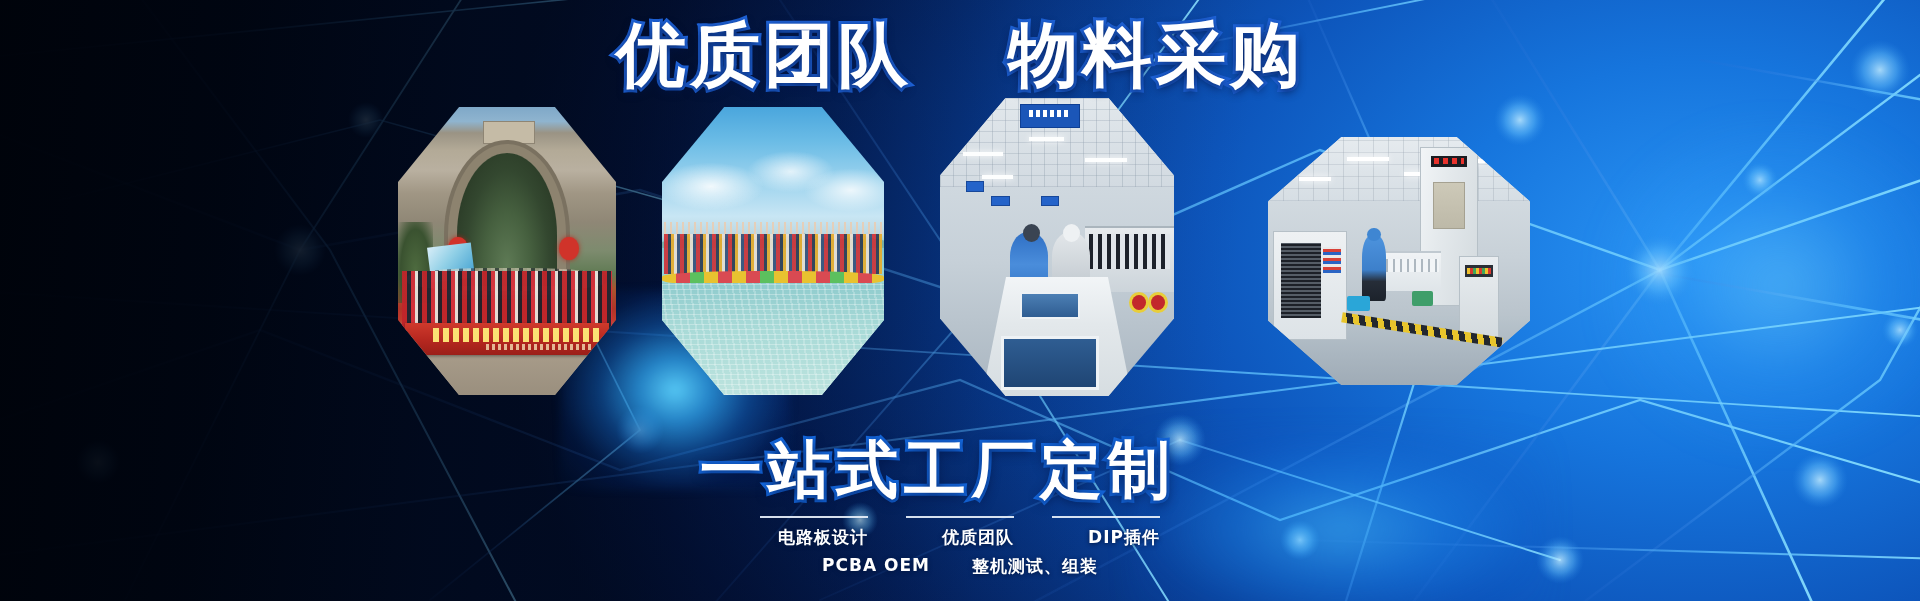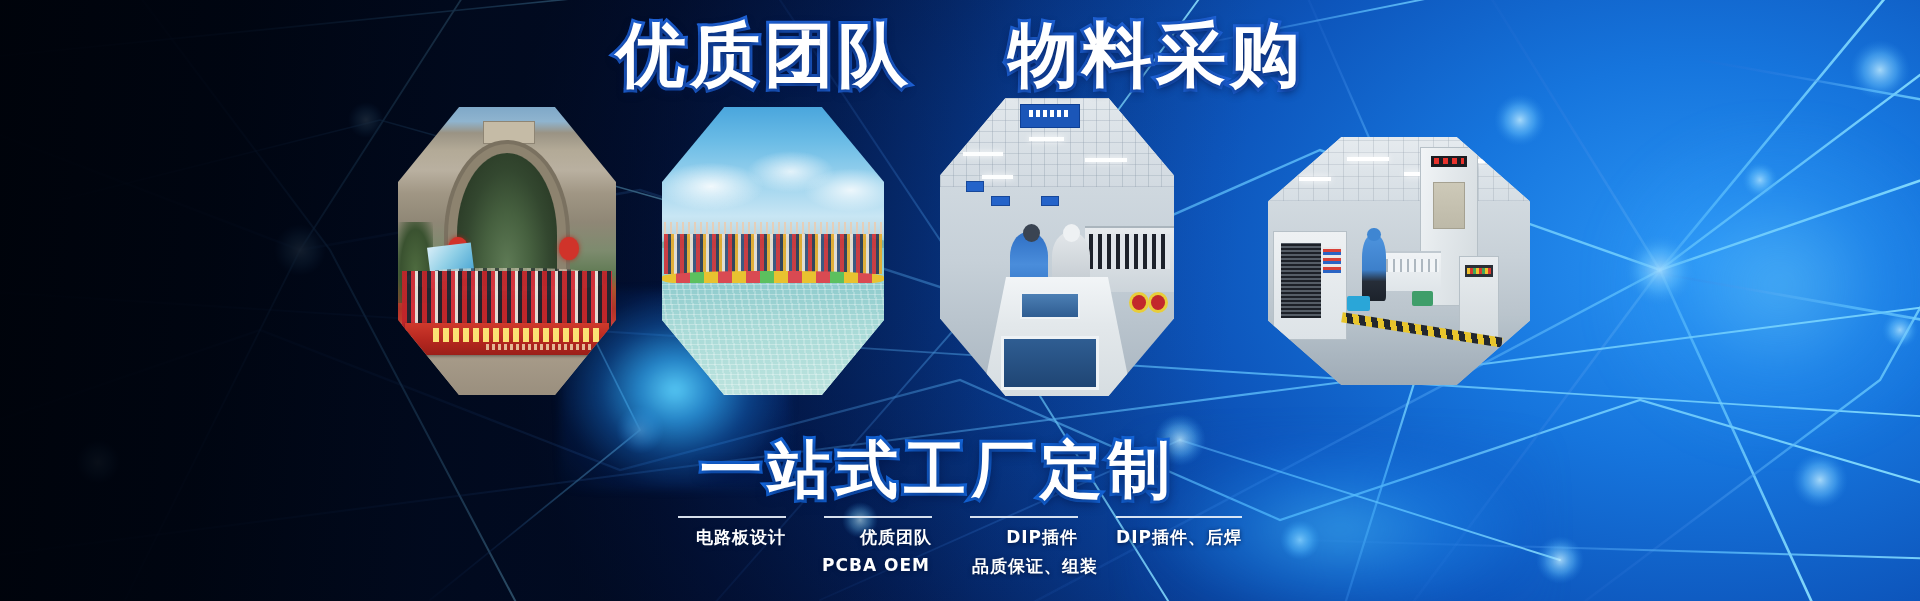--- a/index.html
+++ b/index.html
@@ -590,28 +590,24 @@
         <div class="sub-text">电路板设计</div>
       </div>
       <div class="sub-item">
         <div class="sub-rule"></div>
         <div class="sub-text">优质团队</div>
       </div>
       <div class="sub-item">
         <div class="sub-rule"></div>
         <div class="sub-text">DIP插件</div>
       </div>
-      <div class="sub-item">
-        <div class="sub-rule"></div>
-        <div class="sub-text">DIP插件、后焊</div>
-      </div>
     </div>
     <div class="sub-row r2">
       <div class="sub-item">
         <div class="sub-text">PCBA OEM</div>
       </div>
       <div class="sub-item">
-        <div class="sub-text">品质保证、组装</div>
+        <div class="sub-text">整机测试、组装</div>
       </div>
     </div>
   </div>
 
 </div>
 
 </body></html>

